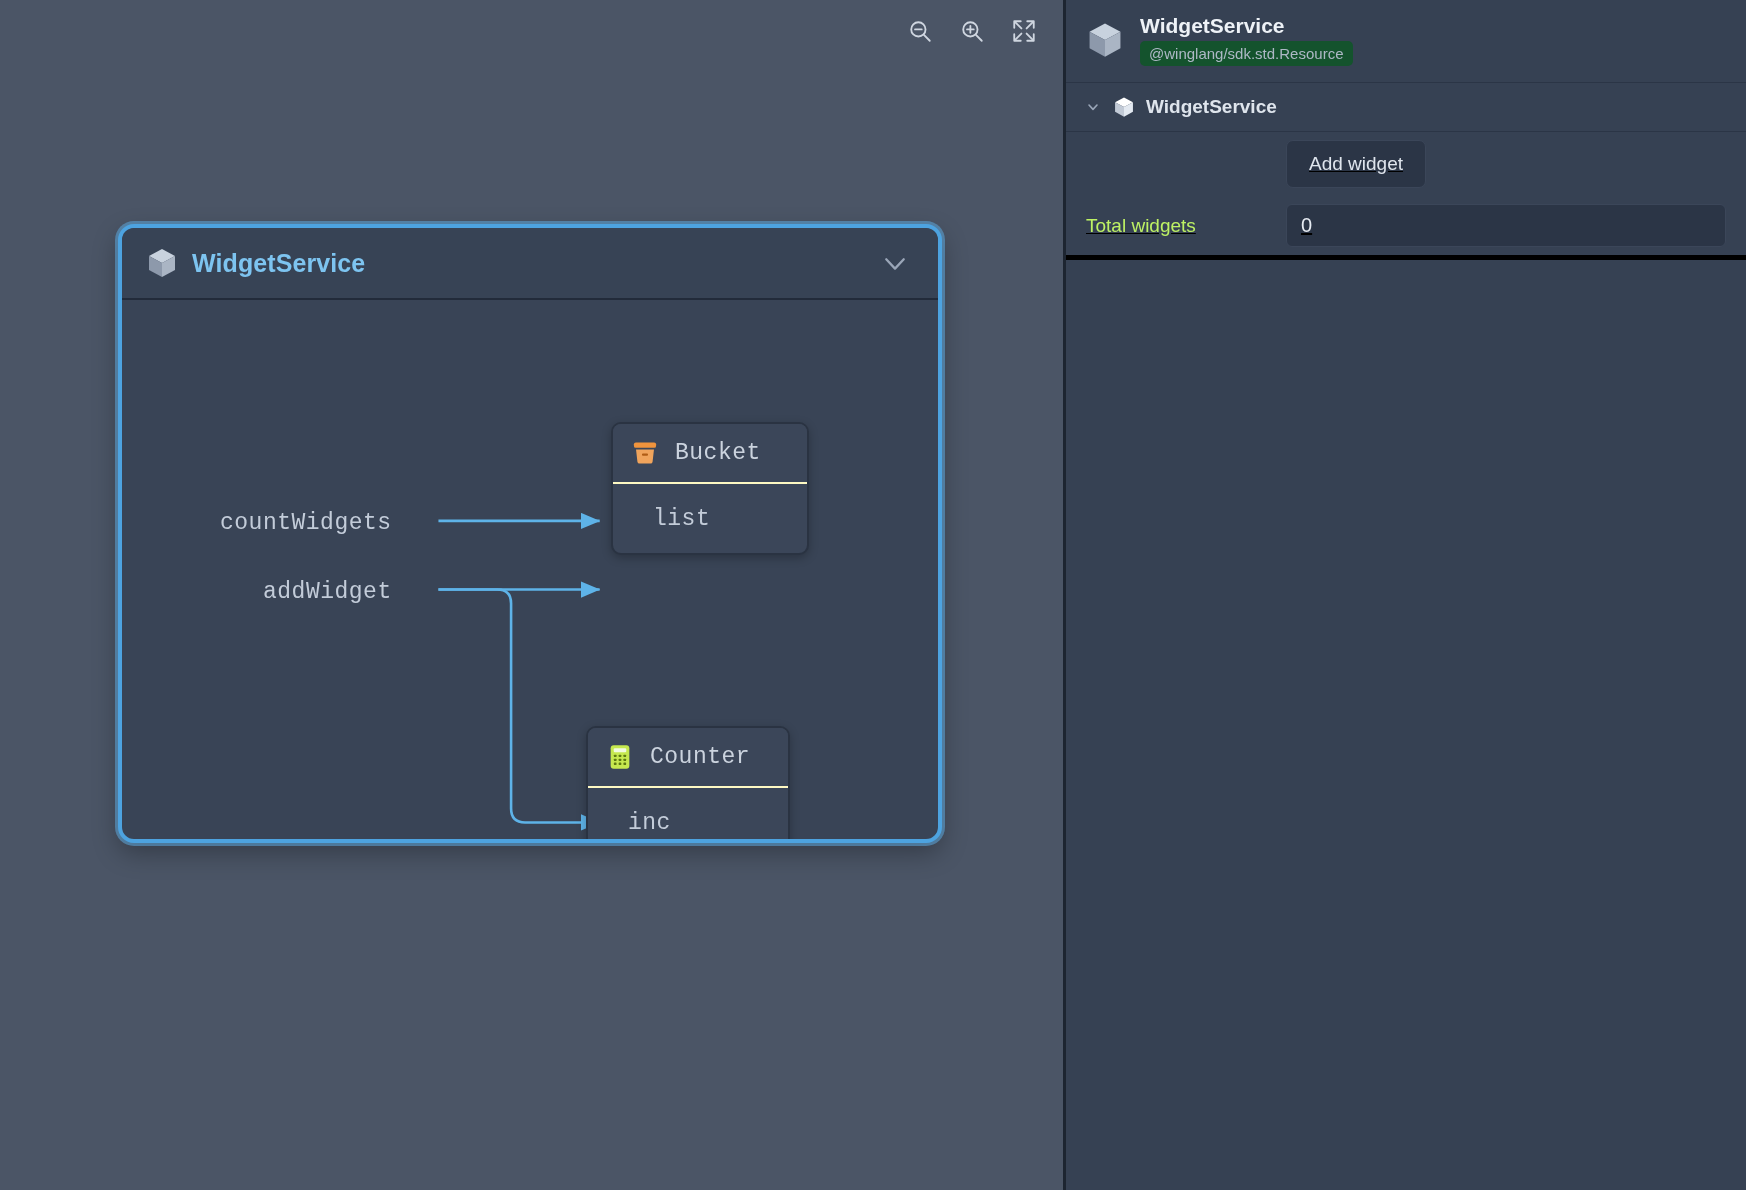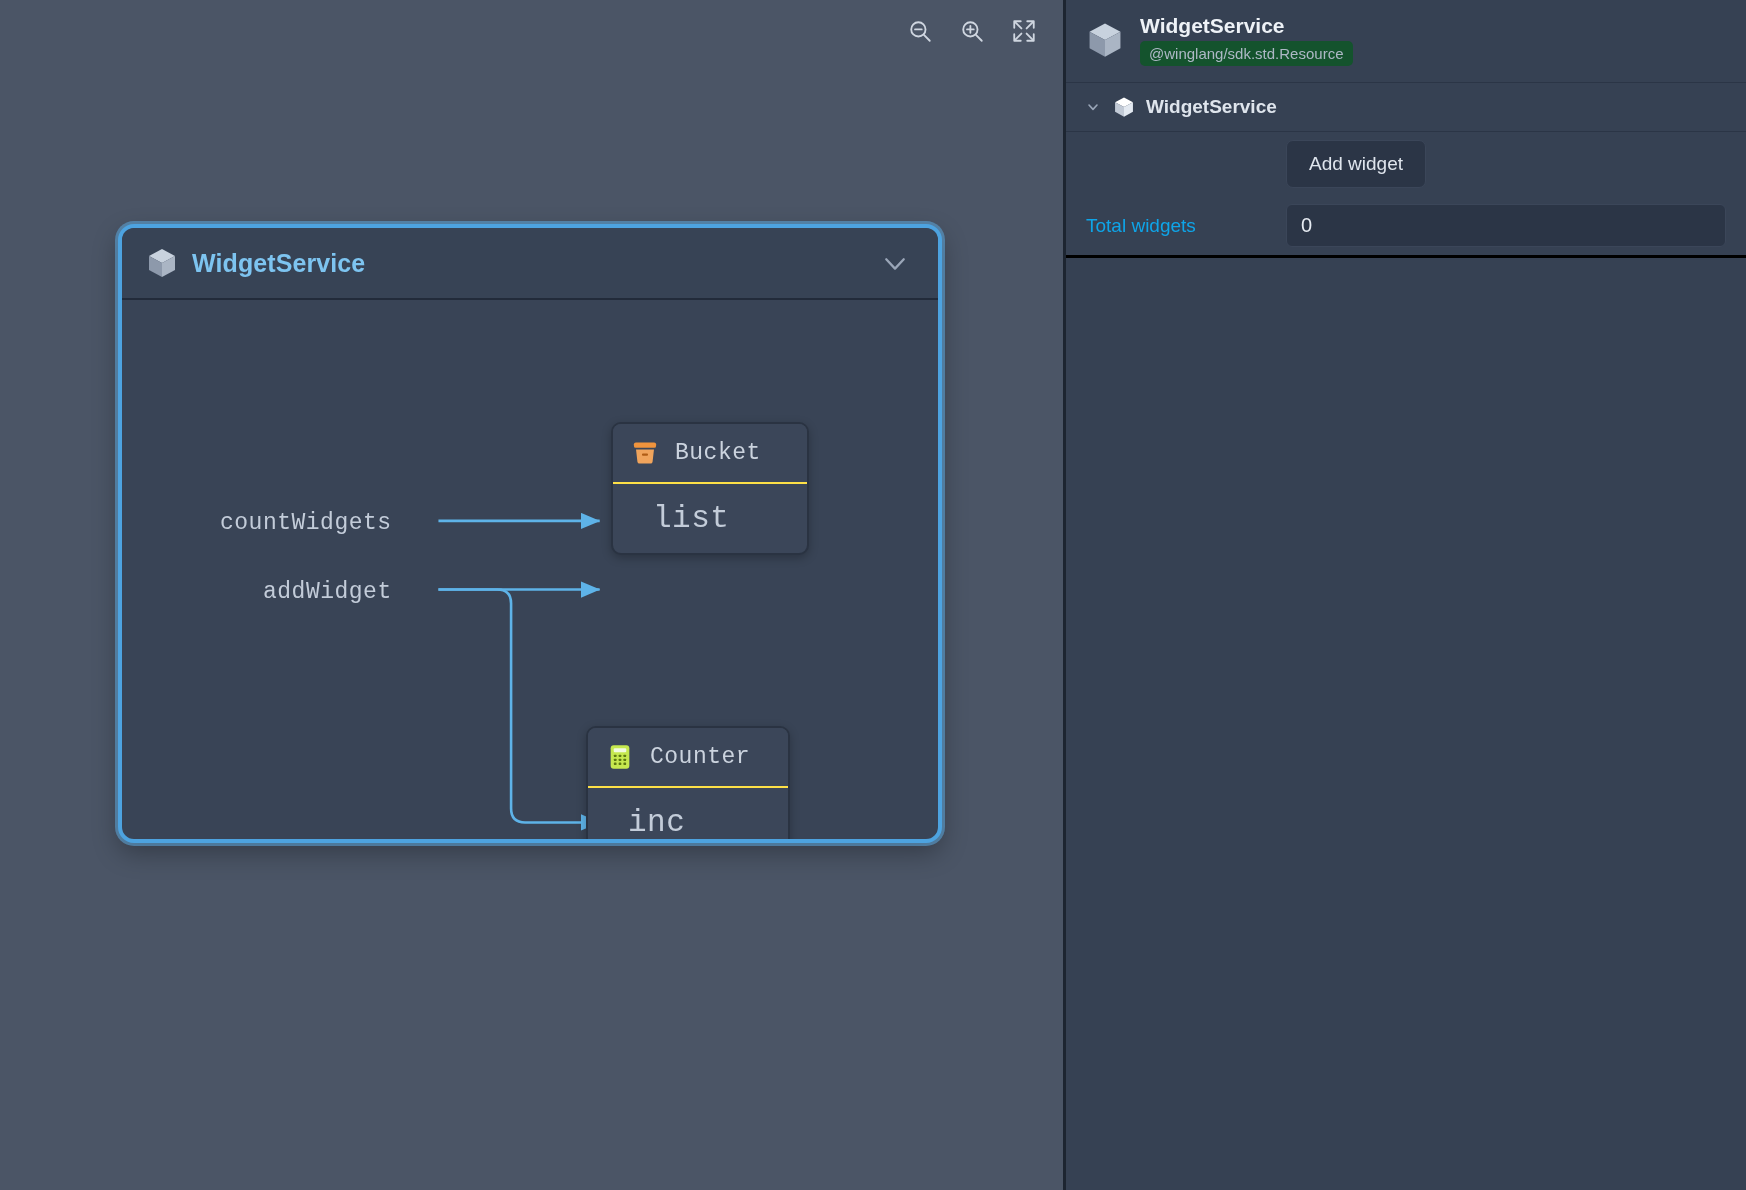--- a/index.html
+++ b/index.html
@@ -74,35 +74,35 @@
     border-radius: 10px;
     background: #3b4659;
     border: 2px solid #2a3342;
     box-shadow: 0 3px 10px rgba(0,0,0,.25);
     overflow: hidden;
   }
   .res-header {
     display: flex; align-items: center;
     height: 60px;
     padding: 0 22px 0 18px;
-    border-bottom: 2px solid #fde047;
+    border-bottom: 2px solid #fef9c3;
     background: #3b4659;
   }
   .res-icon { width: 28px; height: 28px; flex: none; margin-right: 16px; }
   .res-title {
     font-size: 23px; color: #cbd3de; font-weight: 400;
     font-family: "Liberation Mono", monospace;
     letter-spacing: .5px;
   }
   .res-method {
     display: flex; align-items: center;
     height: 69px;
     padding-left: 40px;
     font-family: "Liberation Mono", monospace;
-    font-size: 31px;
+    font-size: 23px;
     color: #c3ccd9;
     letter-spacing: .5px;
   }
 
   #node-bucket  { left: 489px; top: 122px; width: 198px; }
   #node-counter { left: 464px; top: 426px; width: 204px; }
 
   
   .inflow-label {
     position: absolute;
@@ -147,29 +147,29 @@
     display: flex; align-items: center; gap: 11px;
     height: 49px;
     padding: 0 20px 0 18px;
     border-bottom: 1px solid #2b3546;
     cursor: pointer;
   }
   .tree-chevron { width: 18px; height: 18px; color: #9aa6b8; display:flex; align-items:center; justify-content:center; flex:none; }
   .tree-icon { width: 22px; height: 22px; flex: none; }
   .tree-label { font-size: 19px; font-weight: 700; color: #dfe5ed; }
 
-  .prop-area { padding: 0; border-bottom: 3px solid #000000; }
+  .prop-area { padding: 0; border-bottom: 5px solid #000000; text-decoration: underline; }
   .prop-row {
     display: flex; align-items: center;
     padding: 8px 20px;
     min-height: 53px;
   }
   .prop-label {
     width: 200px; flex: none;
-    font-size: 19px; color: #0ea5e9;
+    font-size: 19px; color: #bef264;
   }
   .prop-control { flex: 1; display: flex; }
   .btn {
     background: #2b3546;
     border: 1px solid #3b4659;
     border-radius: 7px;
     color: #dfe5ed;
     font-size: 19px;
     padding: 12px 22px;
     cursor: pointer;

